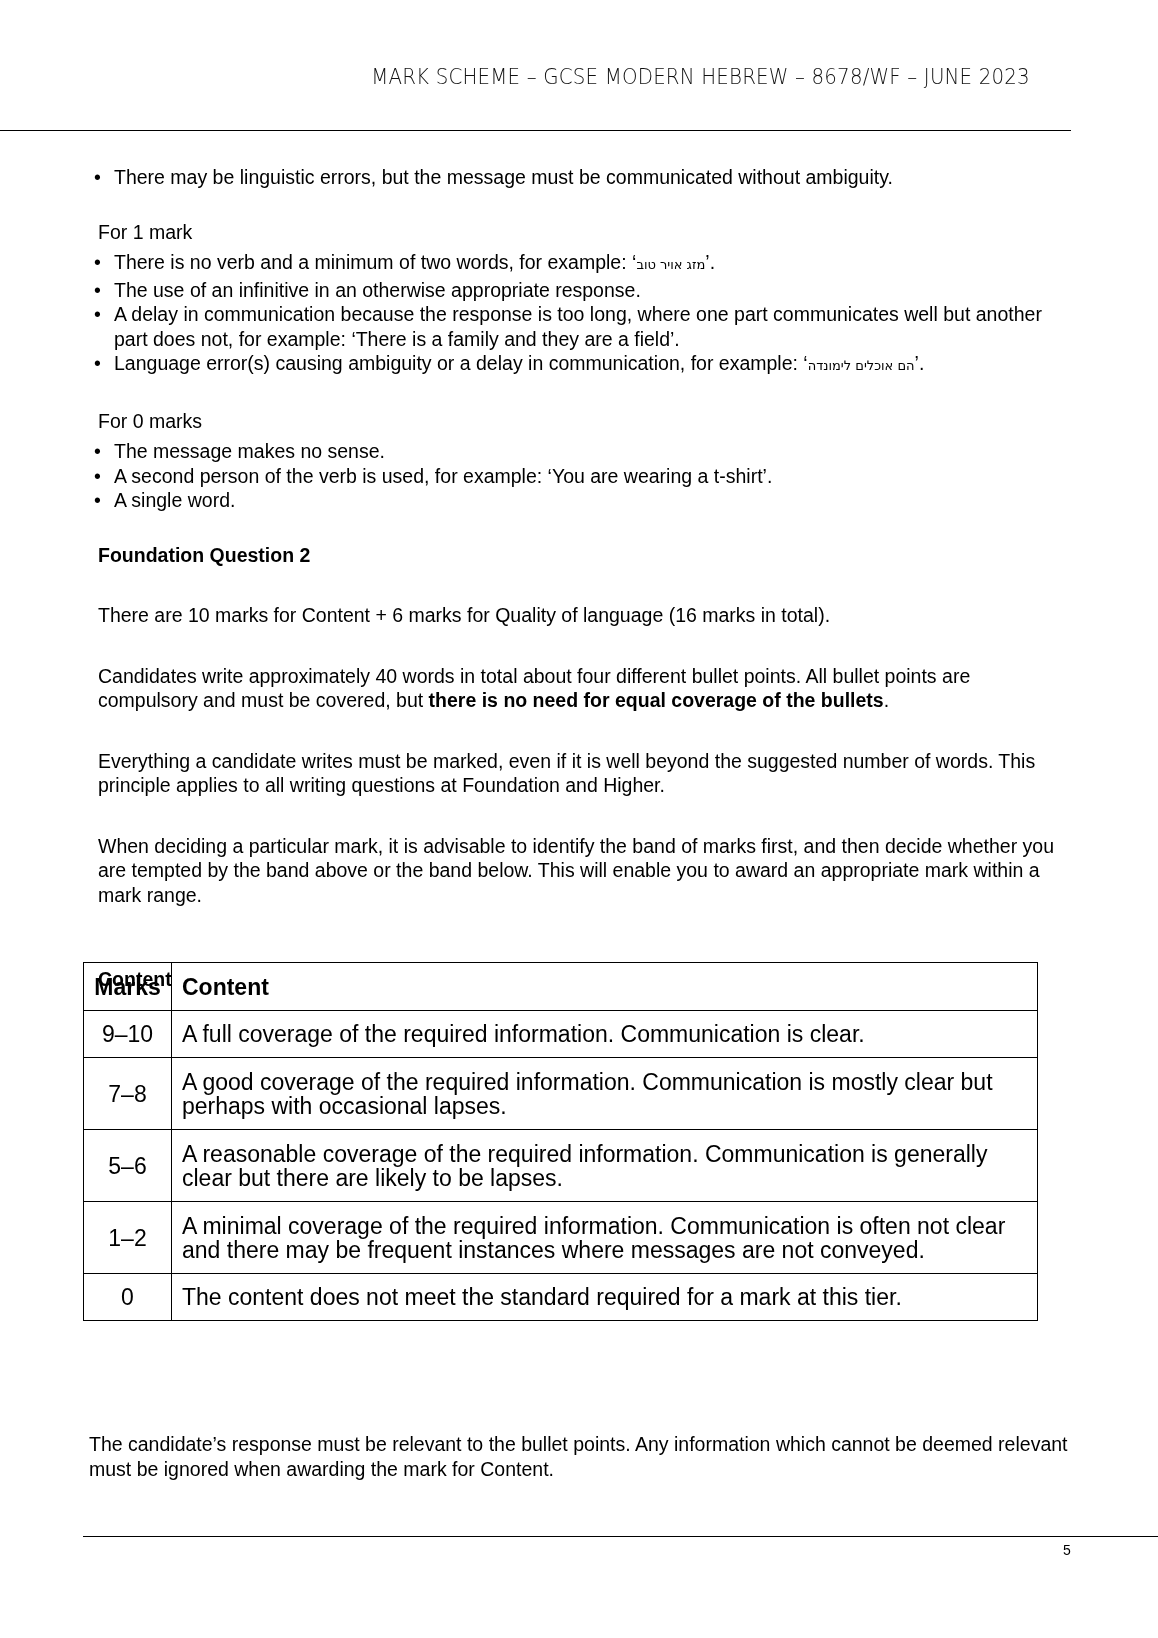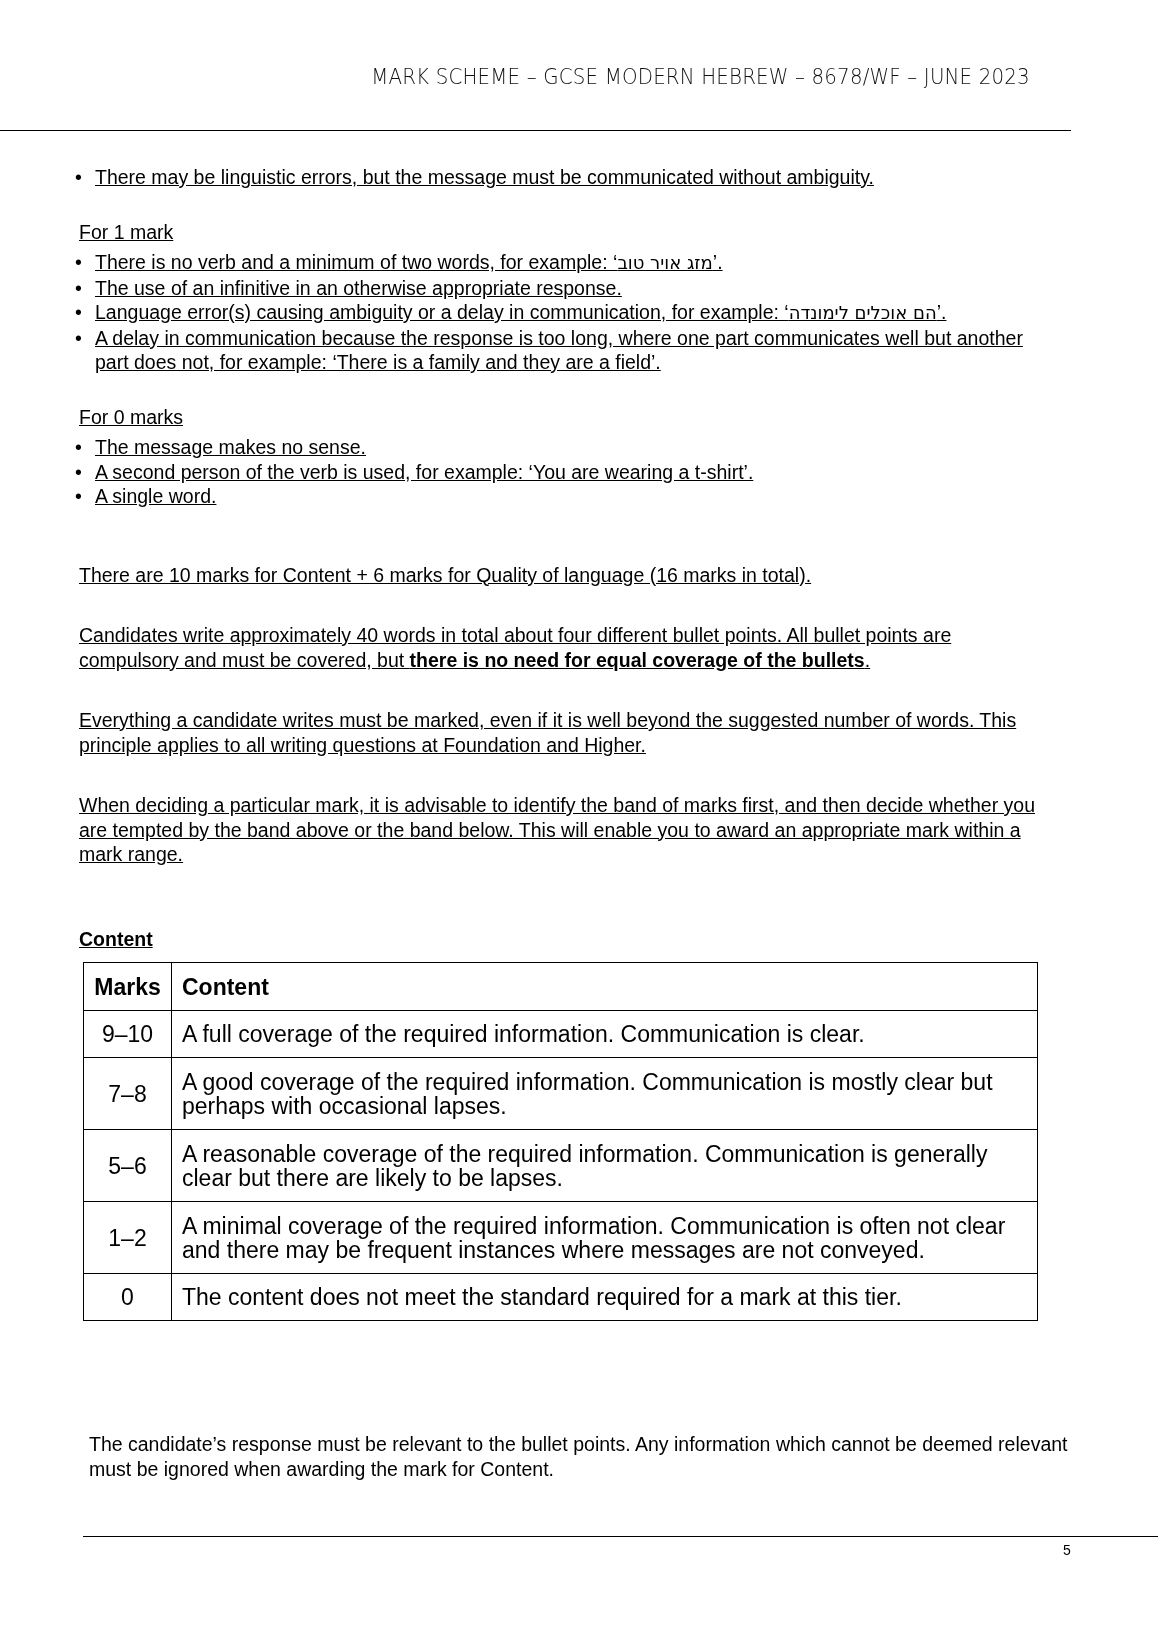--- a/index.html
+++ b/index.html
@@ -7,28 +7,28 @@
     width: 1158px; height: 1638px; position: relative; overflow: hidden;
     font-family: "Liberation Sans", sans-serif; color: #000; font-size: 19.5px;
   }
   .header-title {
     position: absolute; top: 64px; right: 128px;
     font-family: "DejaVu Sans", sans-serif; font-size: 22px; font-weight: 300;
     letter-spacing: 0.2px; color: #111; transform: scaleX(0.9); transform-origin: right center;
     white-space: nowrap;
   }
   .header-rule { position: absolute; top: 130px; left: 0; width: 1071px; height: 0; border-top: 1.5px solid #000; }
-  .content { position: absolute; left: 73px; top: 165px; width: 980px; line-height: 24.5px; text-decoration: underline; }
+  .content { position: absolute; left: 92px; top: 165px; width: 980px; line-height: 24.5px; }
   .p { margin: 6px; }
   .gap { height: 24px; }
   ul.bullets { list-style: none; margin: 0; padding: 0; }
   ul.bullets li { position: relative; padding-left: 22px; }
   ul.bullets li::before { content: "\2022"; position: absolute; left: 2px; top: 0; }
   .bold { font-weight: bold; }
-  .he { font-family: "DejaVu Sans", sans-serif; font-size: 18px; }
+  .he { font-family: "DejaVu Sans", sans-serif; font-size: 13px; }
   table.marks {
     position: absolute; left: 83px; top: 962px; width: 955px;
     border-collapse: collapse; font-size: 23px; line-height: 24px;
   }
   table.marks td, table.marks th { border: 1.3px solid #000; padding: 0 10px; }
   table.marks th { font-weight: bold; text-align: left; height: 47px; }
   table.marks th.col-marks, table.marks td.col-marks { text-align: center; width: 71px; padding: 0 8px; }
   table.marks tr.row-single td { height: 46px; }
   table.marks tr.row-double td { height: 71px; }
   .after-table { position: absolute; left: 83px; top: 1426px; width: 980px; line-height: 24.5px; }
@@ -44,33 +44,34 @@
 <div class="content">
   <ul class="bullets">
     <li>There may be linguistic errors, but the message must be communicated without ambiguity.</li>
   </ul>
 
   <div class="gap"></div>
   <p class="p">For 1 mark</p>
   <ul class="bullets">
     <li><span>There is no verb and a minimum of two words, for example: ‘</span><span class="he" dir="rtl">מזג אויר טוב</span><span>’.</span></li>
     <li><span>The use of an infinitive in an otherwise appropriate response.</span></li>
+    <li><span>A delay in communication because the response is too long, where one part communicates well but another part does not, for example: ‘There is a family and they are a field’.</span></li>
     <li><span>Language error(s) causing ambiguity or a delay in communication, for example: ‘</span><span class="he" dir="rtl">הם אוכלים לימונדה</span><span>’.</span></li>
-    <li><span>A delay in communication because the response is too long, where one part communicates well but another part does not, for example: ‘There is a family and they are a field’.</span></li>
   </ul>
 
   <div class="gap"></div>
   <p class="p">For 0 marks</p>
   <ul class="bullets">
     <li>The message makes no sense.</li>
     <li>A second person of the verb is used, for example: ‘You are wearing a t-shirt’.</li>
     <li>A single word.</li>
   </ul>
 
   <div class="gap"></div>
+  <p class="p bold">Foundation Question 2</p>
   <div class="gap"></div>
   <p class="p">There are 10 marks for Content + 6 marks for Quality of language (16 marks in total).</p>
   <div class="gap"></div>
   <p class="p"><span>Candidates write approximately 40 words in total about four different bullet points.  All bullet points are compulsory and must be covered, but </span><span class="bold">there is no need for equal coverage of the bullets</span><span>.</span></p>
   <div class="gap"></div>
   <p class="p">Everything a candidate writes must be marked, even if it is well beyond the suggested number of words.  This principle applies to all writing questions at Foundation and Higher.</p>
   <div class="gap"></div>
   <p class="p">When deciding a particular mark, it is advisable to identify the band of marks first, and then decide whether you are tempted by the band above or the band below.  This will enable you to award an appropriate mark within a mark range.</p>
   <div class="gap"></div>
   <div class="gap"></div>

